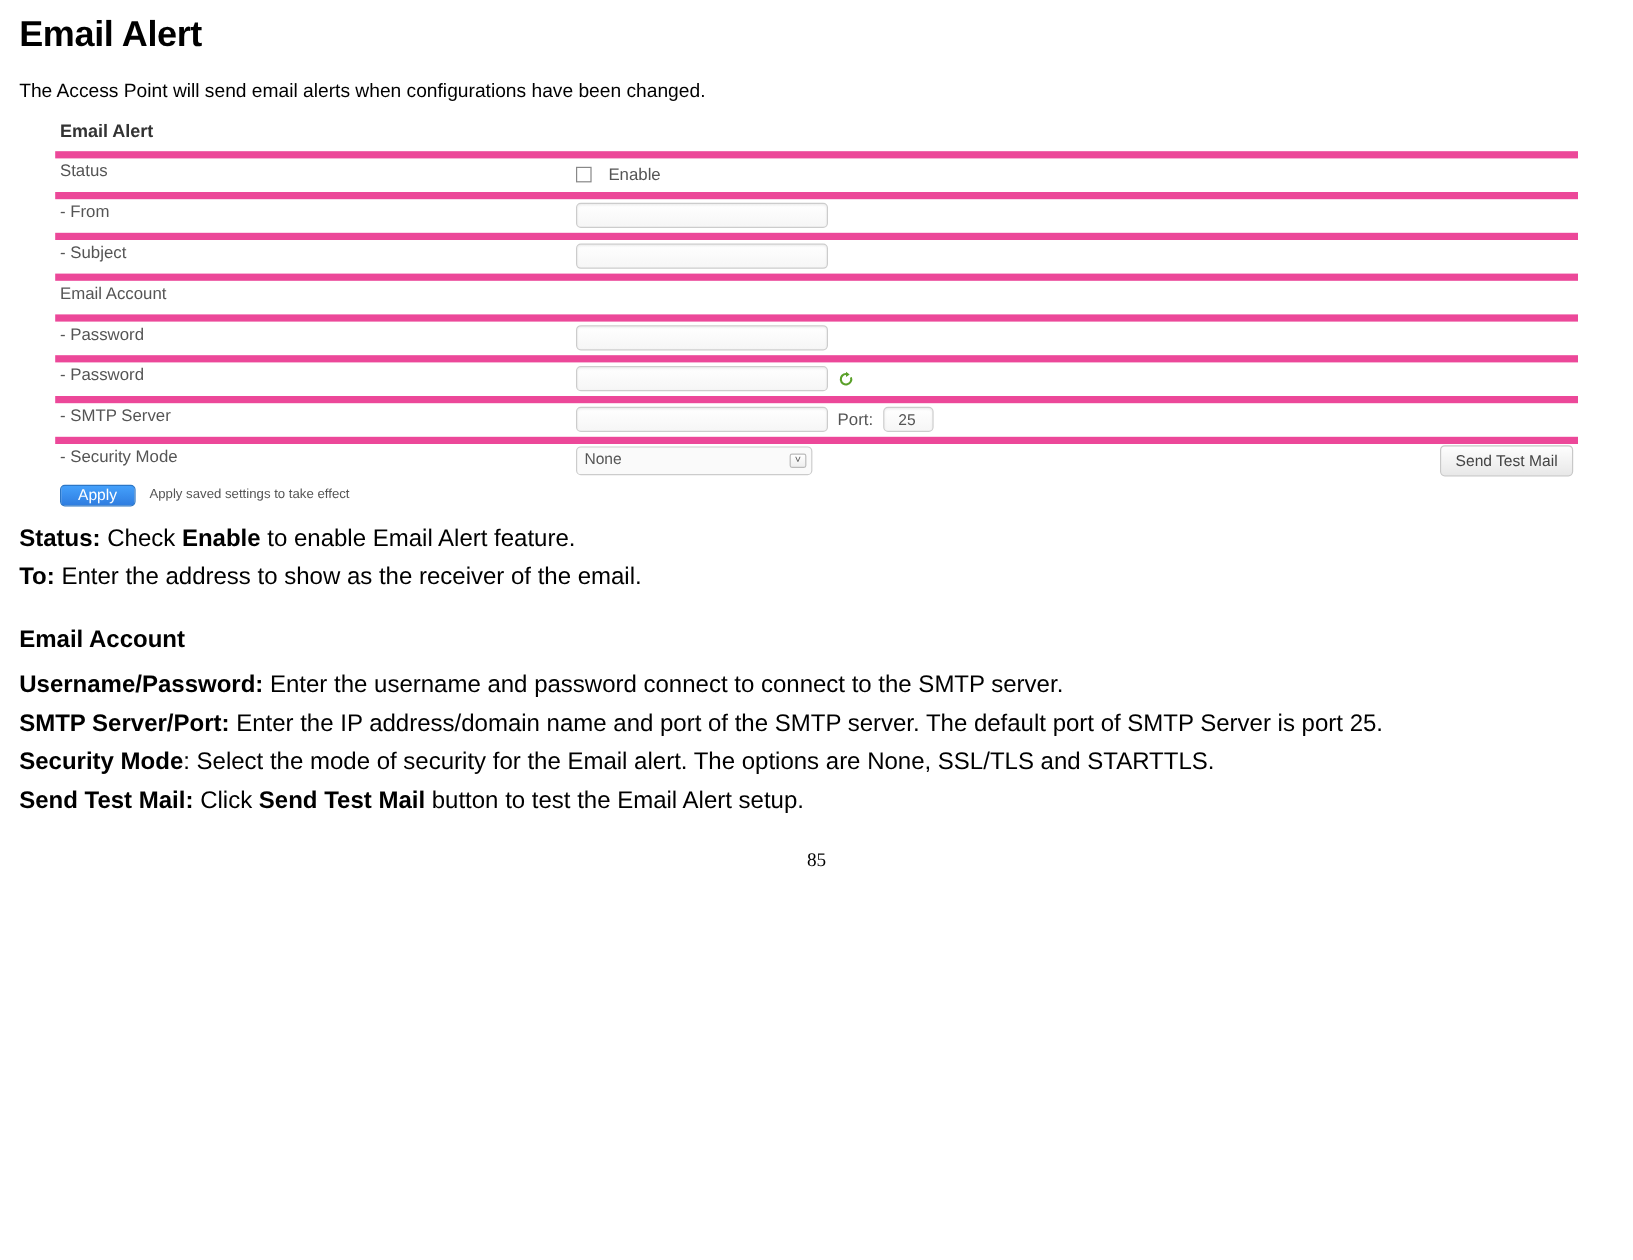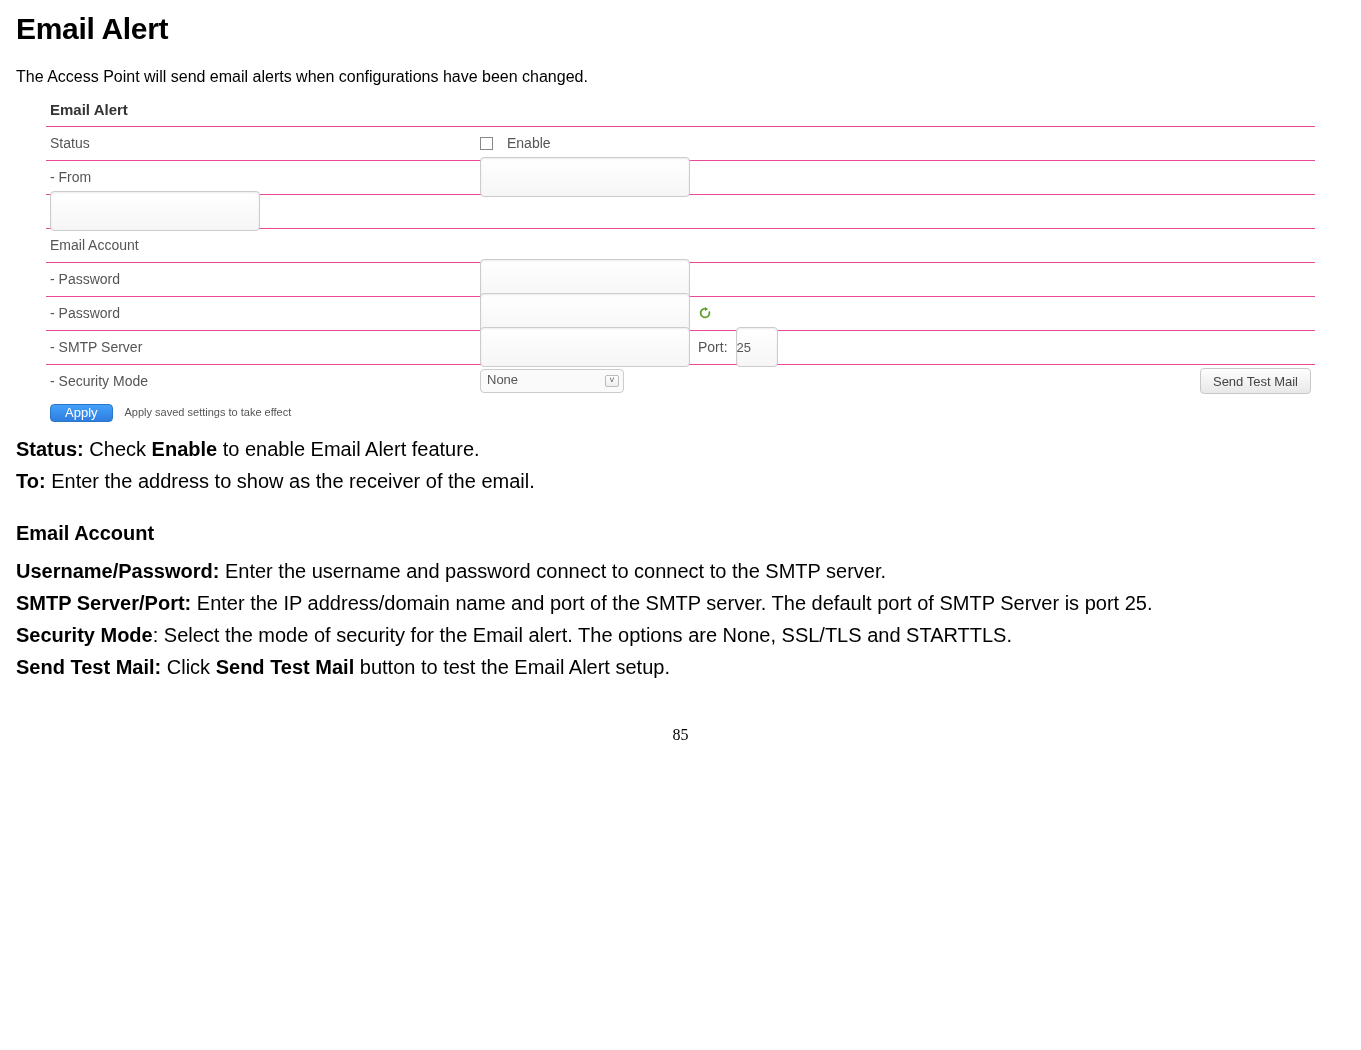--- a/index.html
+++ b/index.html
@@ -30,52 +30,51 @@
     color: #444;
   }
   .panel-title {
     font-size: 15px;
     font-weight: 700;
     color: #333;
     padding: 4px 0 4px 4px;
   }
   .row {
     display: flex;
-    align-items: center;
-    border-top: 1px solid #ec4899;
+    border-top: 6px solid #ec4899;
     height: 34px;
     padding: 0 4px;
     font-size: 14px;
     color: #555;
   }
   .row:last-of-type { border-bottom: 1px solid #dedede; }
   .row .label {
     width: 430px;
     min-width: 430px;
   }
   .row .control {
     display: flex;
     align-items: center;
     gap: 8px;
     flex: 1;
   }
   .txt {
     width: 210px;
-    height: 40px;
+    height: 21px;
     border: 1px solid #ccc;
     border-radius: 4px;
     background: linear-gradient(#fff,#f6f6f6);
     box-shadow: inset 0 1px 2px rgba(0,0,0,0.08);
-    padding: 2px 0;
+    padding: 2px 12px;
     font-size: 13px;
     color: #555;
   }
   .txt.small { width: 42px; }
   .sel {
-    width: 144px;
+    width: 197px;
     height: 24px;
     border: 1px solid #ccc;
     border-radius: 4px;
     background: #fafafa;
     padding: 0 20px 0 6px;
     font-size: 13px;
     color: #555;
     position: relative;
   }
   .sel .caret {
@@ -139,21 +138,21 @@
   .desc strong { font-weight: 700; }
   h3.section-sub {
     font-size: 20px;
     font-weight: 700;
     margin: 22px 0 8px 0;
   }
   .page-number {
     text-align: center;
     font-family: "Times New Roman", Times, serif;
     font-size: 16px;
-    margin-top: 41px;
+    margin-top: 24px;
   }
   .spacer-right { margin-left:auto; }
 </style>
 </head>
 <body>
 
 <h1 class="page-title">Email Alert</h1>
 <p class="intro">The Access Point will send email alerts when configurations have been changed.</p>
 
 <div class="panel">
@@ -169,20 +168,21 @@
 
   <div class="row">
     <div class="label">- From</div>
     <div class="control">
         <input class="txt" style="">
       </div>
   </div>
 
 
   <div class="row">
+    <div class="label">- Subject</div>
     <div class="control">
         <input class="txt" style="">
       </div>
   </div>
 
   <div class="row">
     <div class="label">Email Account</div>
     <div class="control"></div>
   </div>
 

